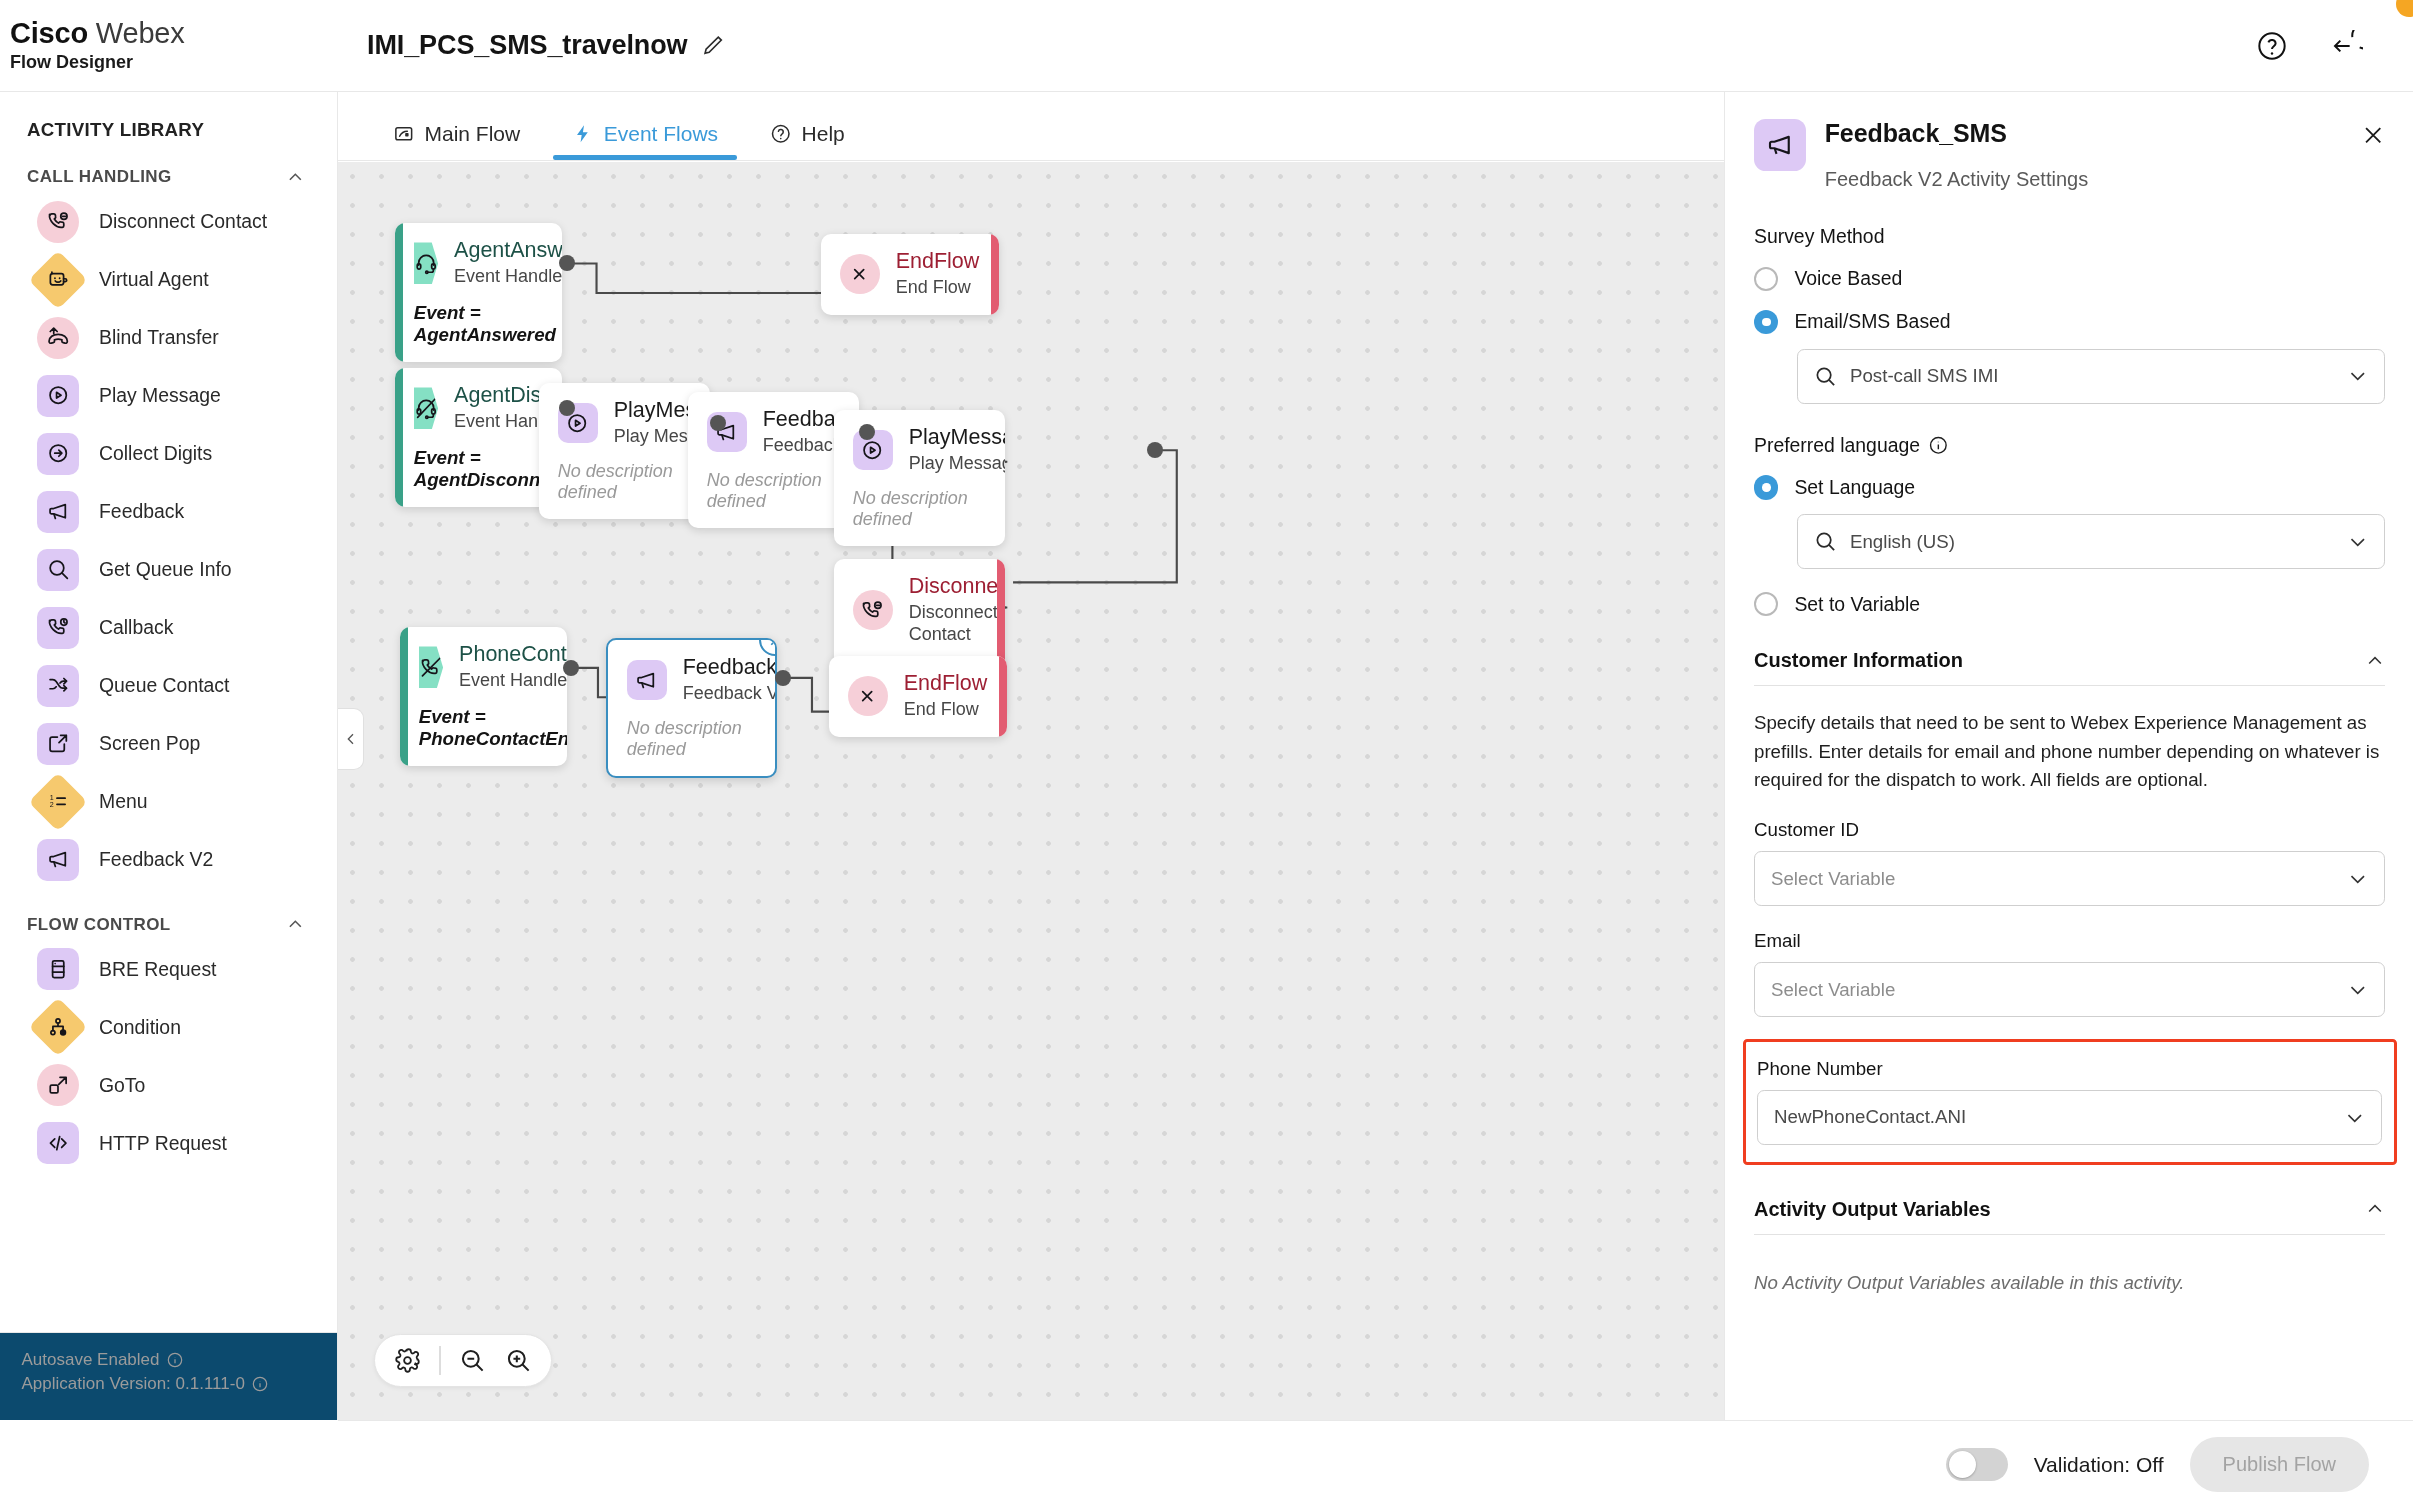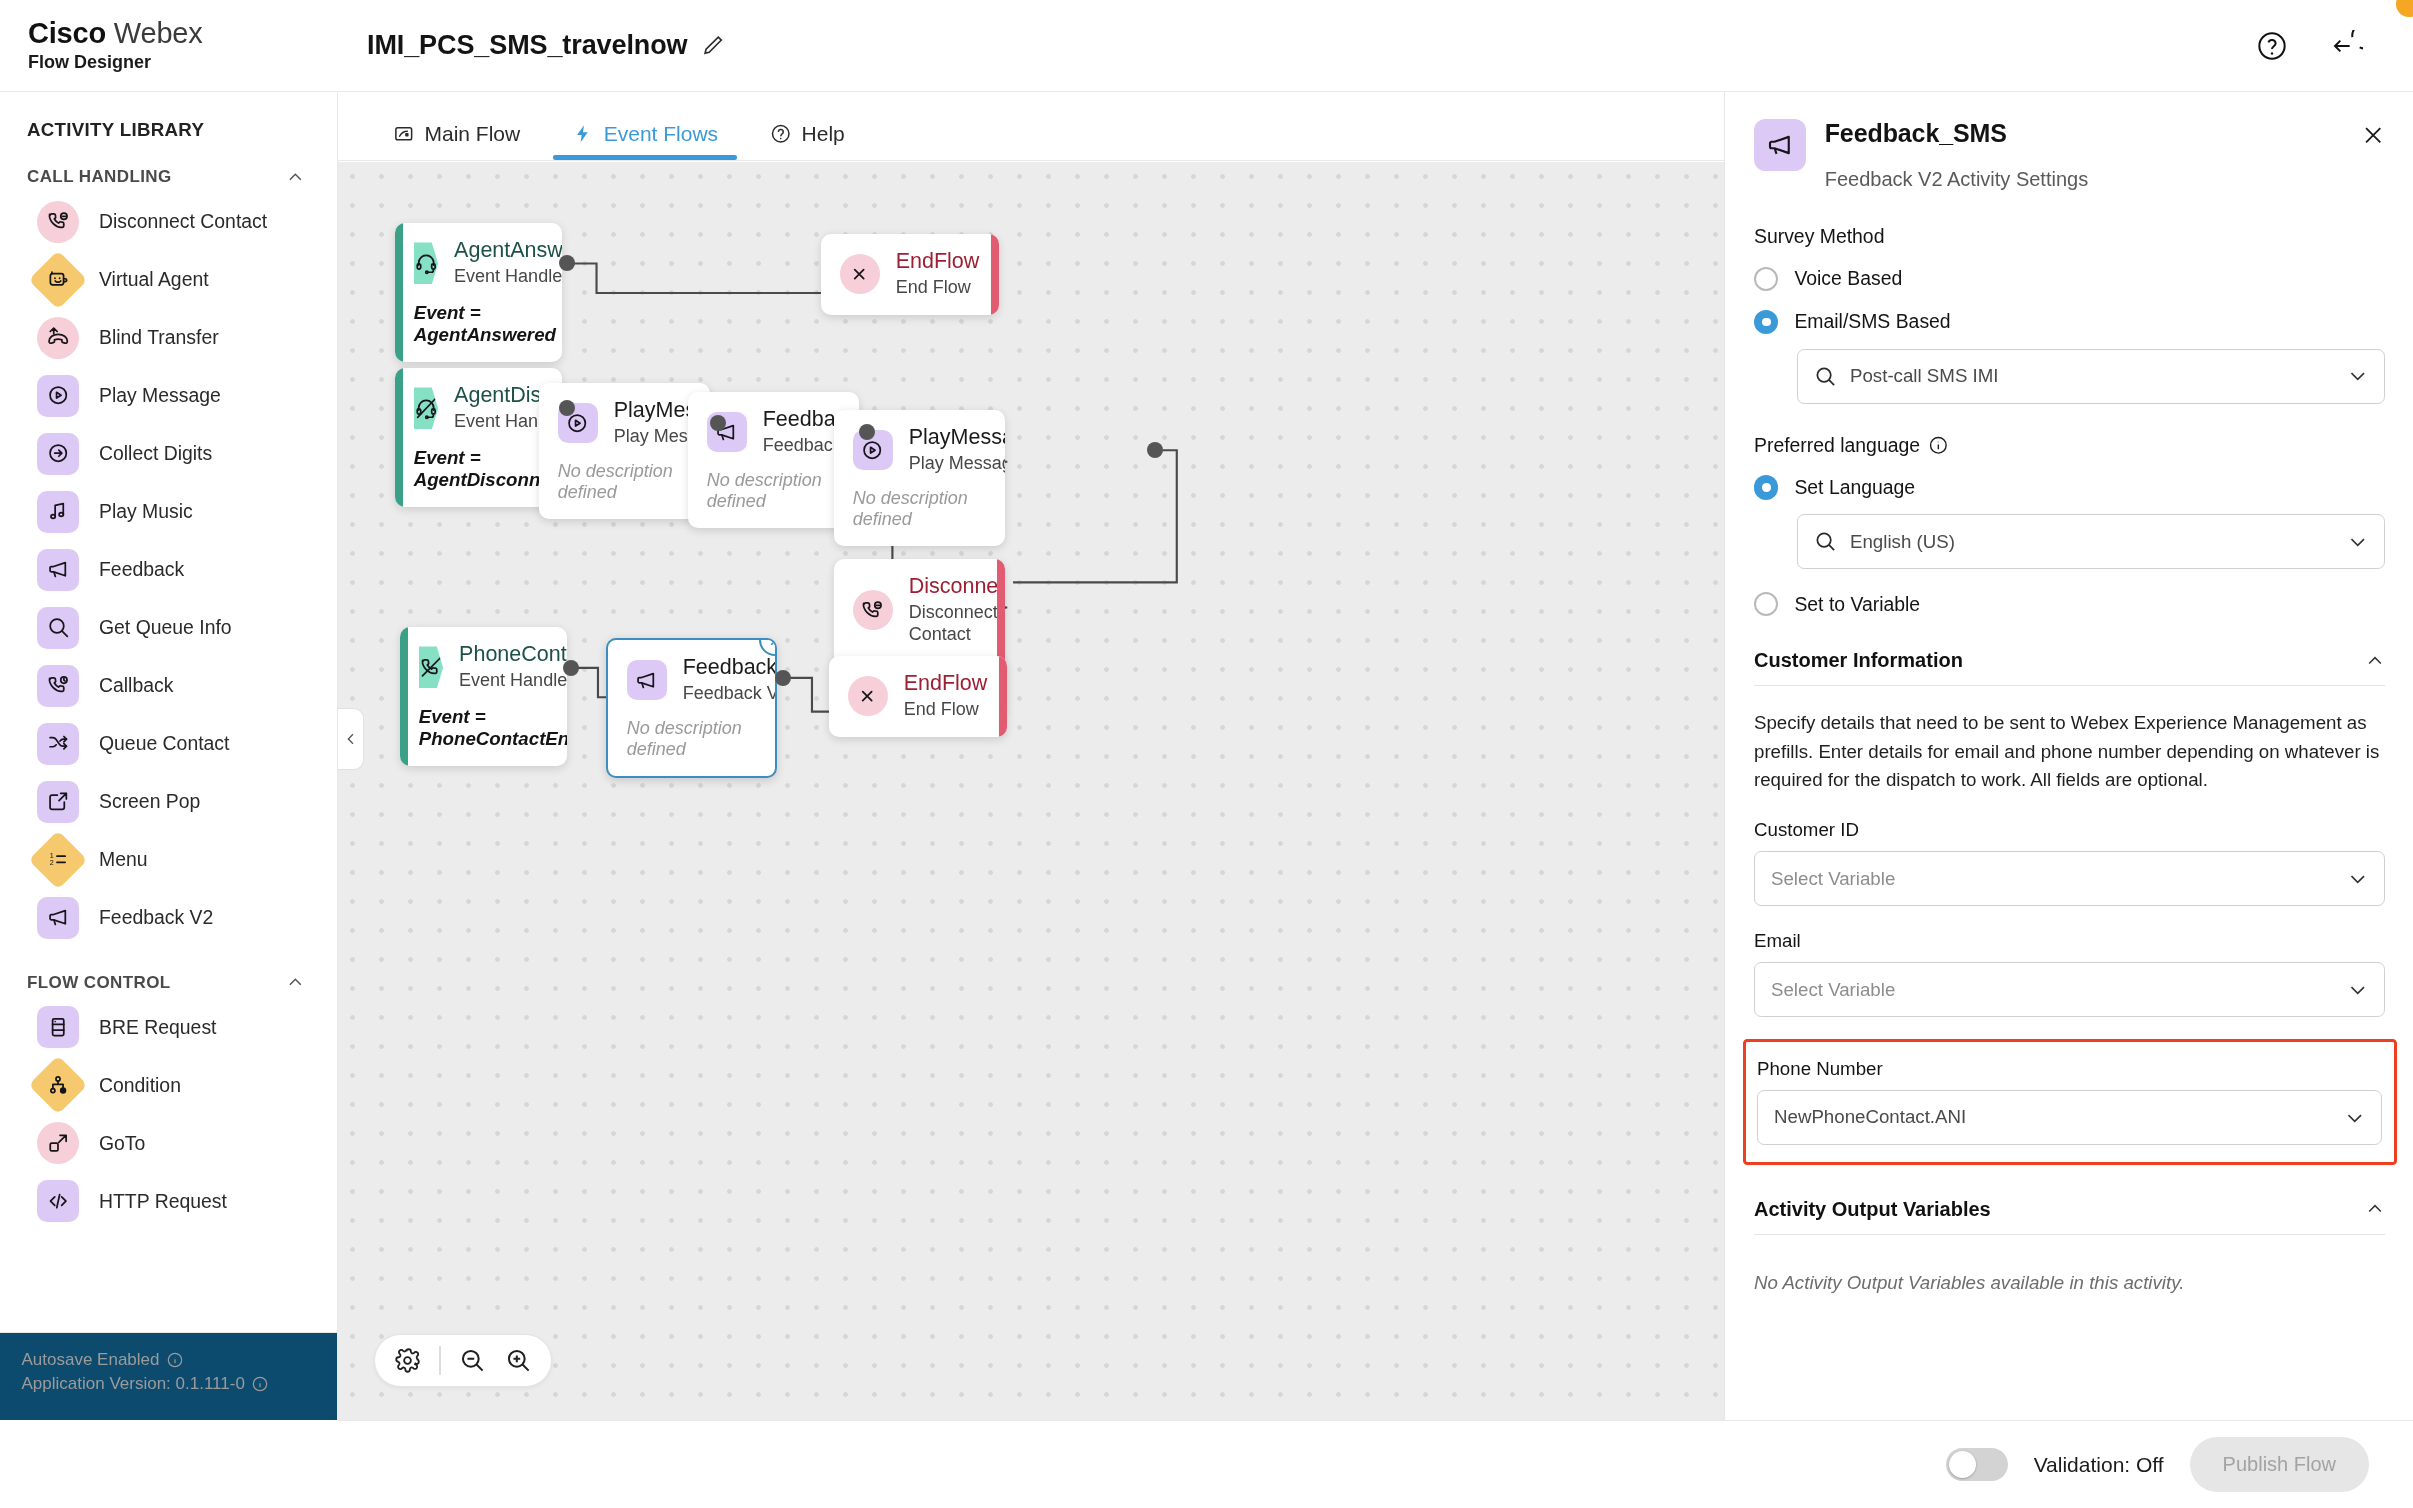--- a/index.html
+++ b/index.html
@@ -10,21 +10,21 @@
     -webkit-font-smoothing: antialiased;
   }
   #app { position: relative; width: 2413px; height: 1508px; }
 
   
   .topbar {
     position: absolute; left: 0; top: 0; width: 2413px; height: 92px;
     background: #fff; border-bottom: 1.4px solid #e8e8e8;
     display: flex; align-items: center;
   }
-  .brandbox { width: 338px; padding-left: 28px; }
+  .brandbox { width: 338px; padding-left: 10px; }
   .brand-l1 { font-size: 29px; letter-spacing: -0.2px; line-height: 1.05; color:#111; }
   .brand-l1 b { font-weight: 700; }
   .brand-l1 span.light { font-weight: 400; color: #3b3b3b; }
   .brand-l2 { font-size: 18px; font-weight: 700; color: #1a1a1a; margin-top: 2.9px; }
 
   .flowtitle { display: flex; align-items: center; gap: 13px; margin-left: 29px; }
   .flowtitle .t { font-size: 27px; font-weight: 700; color: #141414; letter-spacing: -0.1px; }
   .pencil { width: 24.4px; height: 24.4px; color: #2b2b2b; }
 
   .topright { margin-left: auto; display: flex; align-items: center; gap: 43px; padding-right: 50px; }
@@ -305,30 +305,20 @@
             <svg class="ic" viewBox="0 0 24 24" fill="none" stroke="currentColor" stroke-width="1.7" stroke-linecap="round" stroke-linejoin="round">
               <circle cx="12" cy="12" r="8"></circle>
               <path d="M8.6 12h6.8M12.6 9l3 3-3 3"></path>
             </svg>
           </div>
       <div class="lbl">Collect Digits</div>
         </div>
         <div class="act">
           <div class="shape sq" style="background:#ddc9f5">
             <svg class="ic" viewBox="0 0 24 24" fill="none" stroke="currentColor" stroke-width="1.7" stroke-linecap="round" stroke-linejoin="round">
-              <path d="M9 17V6.2l8-1.6V15"></path>
-              <ellipse cx="7" cy="17.2" rx="2.1" ry="1.8"></ellipse>
-              <ellipse cx="15" cy="15.2" rx="2.1" ry="1.8"></ellipse>
-            </svg>
-          </div>
-      <div class="lbl">Play Music</div>
-        </div>
-        <div class="act">
-          <div class="shape sq" style="background:#ddc9f5">
-            <svg class="ic" viewBox="0 0 24 24" fill="none" stroke="currentColor" stroke-width="1.7" stroke-linecap="round" stroke-linejoin="round">
               <path d="M19 5.5v13L7.5 14.6H5.2A1.2 1.2 0 014 13.4v-2.8a1.2 1.2 0 011.2-1.2h2.3L19 5.5z"></path>
               <path d="M7.8 14.8l1.4 4.3"></path>
             </svg>
           </div>
       <div class="lbl">Feedback</div>
         </div>
         <div class="act">
           <div class="shape sq" style="background:#ddc9f5">
             <svg class="ic" viewBox="0 0 24 24" fill="none" stroke="currentColor" stroke-width="1.7" stroke-linecap="round" stroke-linejoin="round">
               <circle cx="10.8" cy="10.8" r="6.7"></circle>

